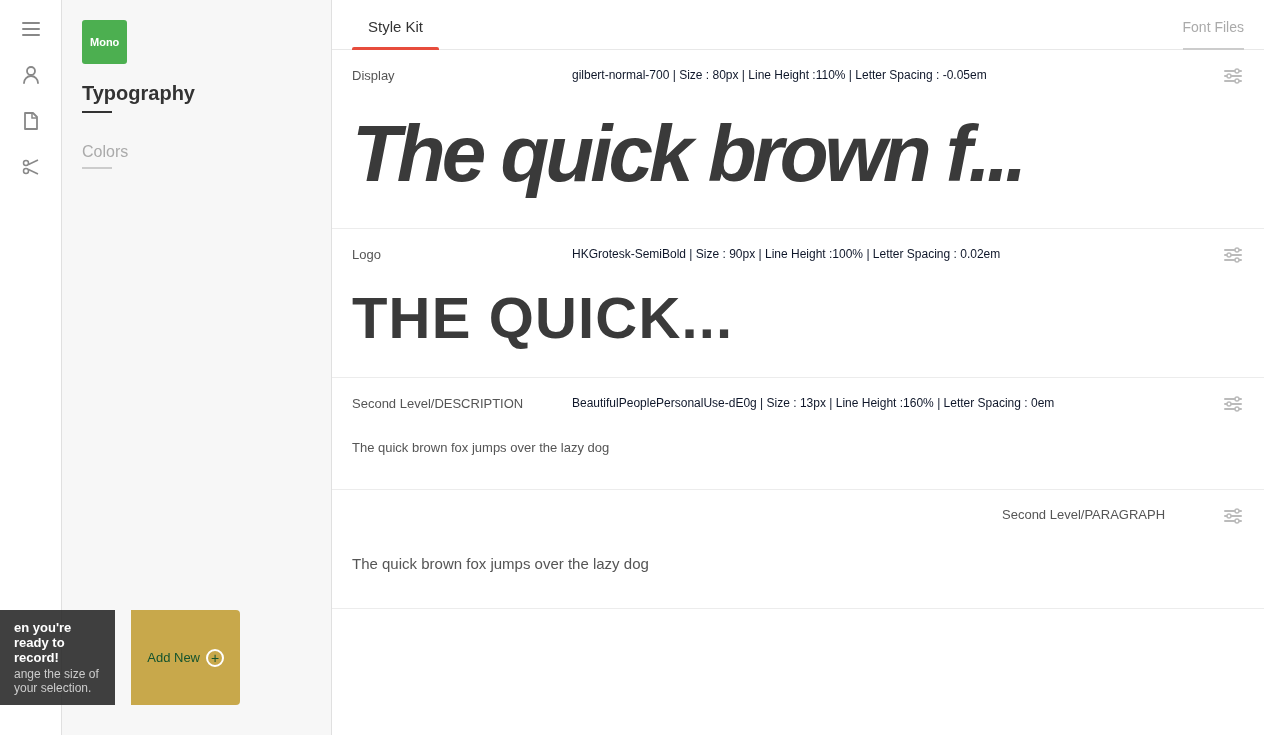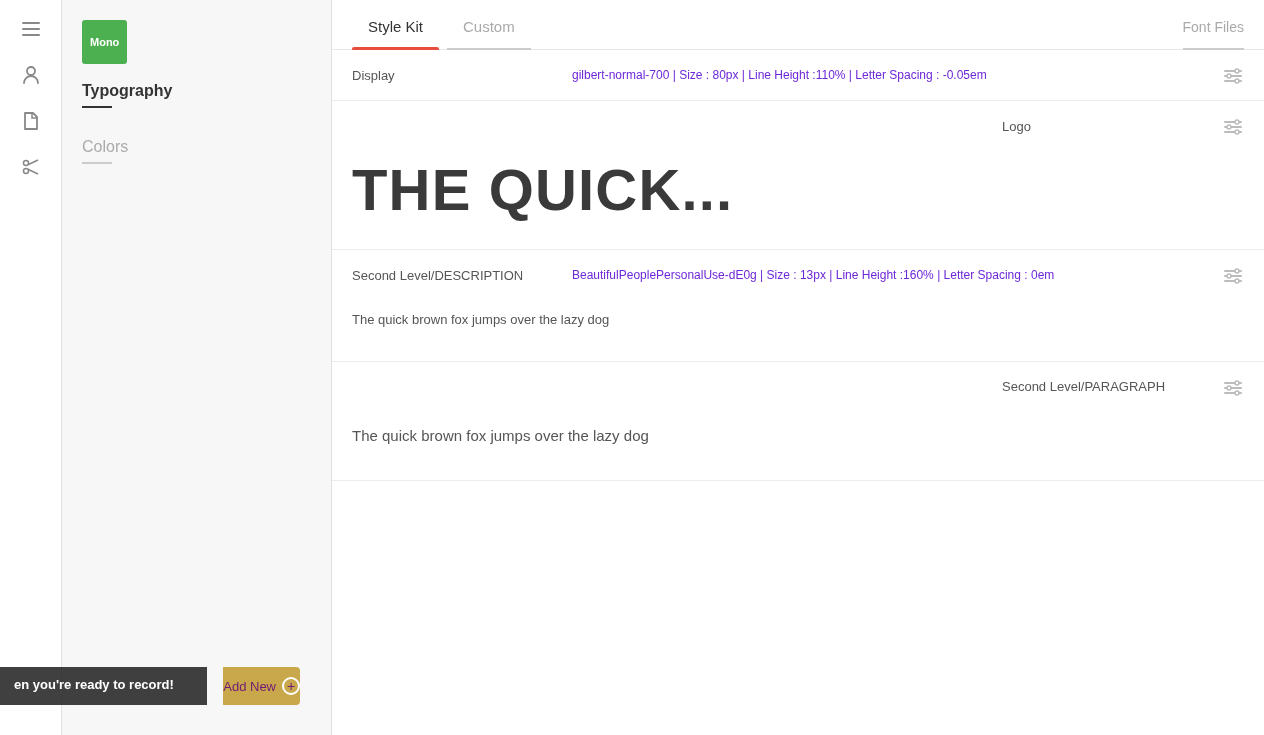--- a/index.html
+++ b/index.html
@@ -48,21 +48,21 @@
       background: #4caf50;
       color: white;
       font-size: 11px;
       font-weight: 700;
       padding: 16px 8px;
       border-radius: 3px;
       display: inline-block;
       margin-bottom: 18px;
     }
     .left-panel .section-title {
-      font-size: 16px;
+      font-size: 20px;
       font-weight: 600;
       color: #333;
       margin-bottom: 6px;
     }
     .left-panel .section-divider {
       width: 30px;
       height: 2px;
       background: #333;
       margin-bottom: 20px;
     }
@@ -164,21 +164,21 @@
       justify-content: flex-end;
     }
     .typo-label {
       font-size: 13px;
       font-weight: 500;
       color: #555;
       min-width: 220px;
     }
     .typo-meta {
       font-size: 12px;
-      color: #6d28d9;
+      color: #0f172a;
       flex: 1;
     }
     .typo-settings-icon {
       width: 22px;
       height: 22px;
       color: #bbb;
       cursor: pointer;
       display: flex;
       align-items: center;
       justify-content: center;
@@ -214,21 +214,21 @@
       font-size: 15px;
       line-height: 185%;
       color: #555;
     }
 
     
     .toast-overlay {
       position: fixed;
       bottom: 30px;
       left: 0;
-      width: 300px;
+      width: 240px;
       display: flex;
       align-items: stretch;
       z-index: 999;
     }
     .toast-message {
       background: rgba(30,30,30,0.85);
       color: white;
       font-size: 12px;
       padding: 10px 14px;
       flex: 1;
@@ -237,25 +237,25 @@
     .toast-message .toast-title {
       font-weight: 600;
       font-size: 13px;
       margin-bottom: 2px;
     }
     .toast-message .toast-subtitle {
       color: #ccc;
     }
     .toast-add-btn {
       background: #c8a84b;
-      color: #701a75;
+      color: #14532d;
       display: flex;
       align-items: center;
       gap: 6px;
-      padding: 10px 0;
+      padding: 10px 16px;
       font-size: 13px;
       font-weight: 500;
       cursor: pointer;
       border-radius: 0 4px 4px 0;
       margin-left: 16px;
     }
     .toast-add-icon {
       width: 18px;
       height: 18px;
       border: 2px solid white;
@@ -307,46 +307,49 @@
   <div style="margin-top: 30px;">
     <div class="section-subtitle">Colors</div>
     <div class="section-divider-thin"></div>
   </div>
 </div>
 
 <div class="main-content">
 
   <div class="tabs-bar">
     <div class="tab-item active">Style Kit</div>
-    <div class="tab-item custom">Custom</div>
     <div class="font-files-tab">Font Files</div>
   </div>
 
   <div class="typo-list">
 
     <div class="typo-item">
       <div class="typo-header">
         <div class="typo-label">Display</div>
         <div class="typo-meta">gilbert-normal-700 | Size : 80px | Line Height :110% | Letter Spacing : -0.05em</div>
         <div class="typo-settings-icon">
           <svg width="18" height="18" viewBox="0 0 18 18" fill="none">
             <rect x="0" y="4" width="18" height="2" rx="1" fill="#bbb"></rect>
             <rect x="0" y="9" width="18" height="2" rx="1" fill="#bbb"></rect>
             <rect x="0" y="14" width="18" height="2" rx="1" fill="#bbb"></rect>
             <circle cx="13" cy="5" r="2" fill="white" stroke="#bbb" stroke-width="1.5"></circle>
             <circle cx="5" cy="10" r="2" fill="white" stroke="#bbb" stroke-width="1.5"></circle>
             <circle cx="13" cy="15" r="2" fill="white" stroke="#bbb" stroke-width="1.5"></circle>
           </svg>
         </div>
       </div>
+      <div class="typo-preview">
+        <div class="typo-preview-display">The quick brown f...</div>
+      </div>
     </div>
 
     <div class="typo-item">
       <div class="typo-header">
         <div class="typo-label">Logo</div>
+        <div class="typo-meta">HKGrotesk-SemiBold | Size : 90px | Line Height :100% | Letter Spacing : 0.02em</div>
         <div class="typo-settings-icon">
           <svg width="18" height="18" viewBox="0 0 18 18" fill="none">
             <rect x="0" y="4" width="18" height="2" rx="1" fill="#bbb"></rect>
             <rect x="0" y="9" width="18" height="2" rx="1" fill="#bbb"></rect>
             <rect x="0" y="14" width="18" height="2" rx="1" fill="#bbb"></rect>
             <circle cx="13" cy="5" r="2" fill="white" stroke="#bbb" stroke-width="1.5"></circle>
             <circle cx="5" cy="10" r="2" fill="white" stroke="#bbb" stroke-width="1.5"></circle>
             <circle cx="13" cy="15" r="2" fill="white" stroke="#bbb" stroke-width="1.5"></circle>
           </svg>
         </div>
@@ -394,18 +397,19 @@
         <div class="typo-preview-second-para">The quick brown fox jumps over the lazy dog</div>
       </div>
     </div>
 
   </div>
 </div>
 
 <div class="toast-overlay">
   <div class="toast-message">
     <div class="toast-title">en you're ready to record!</div>
+    <div class="toast-subtitle">ange the size of your selection.</div>
   </div>
   <div class="toast-add-btn">
     <span>Add New</span>
     <div class="toast-add-icon">+</div>
   </div>
 </div>
 
 </body></html>

